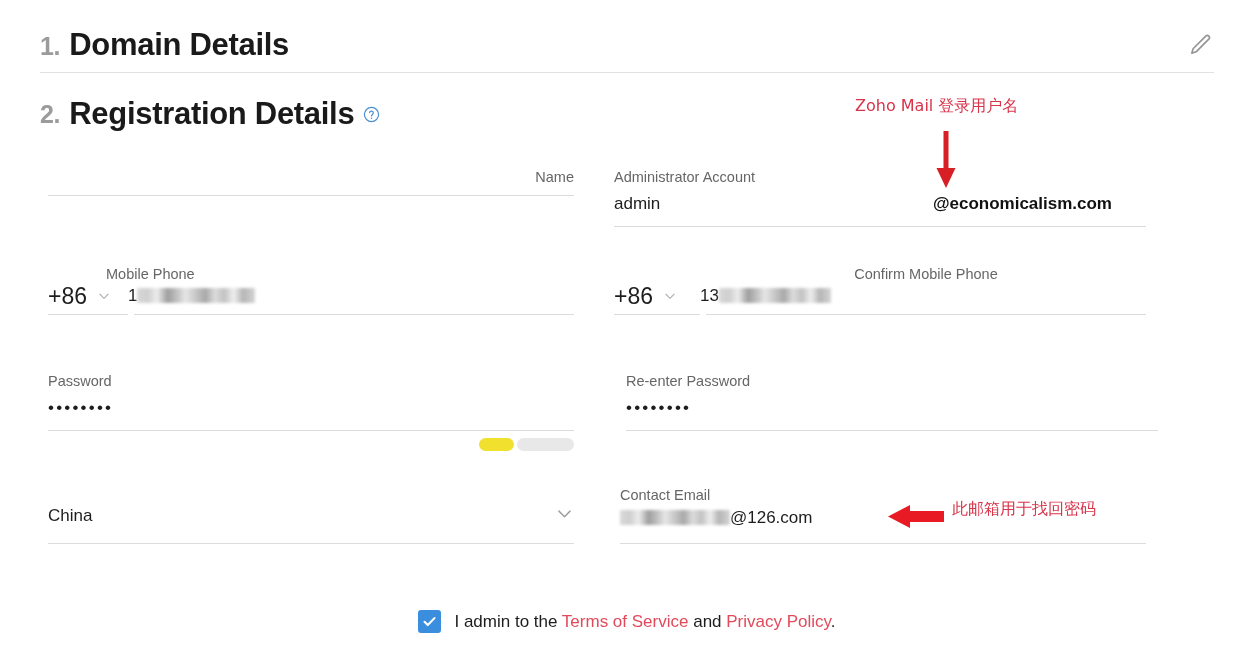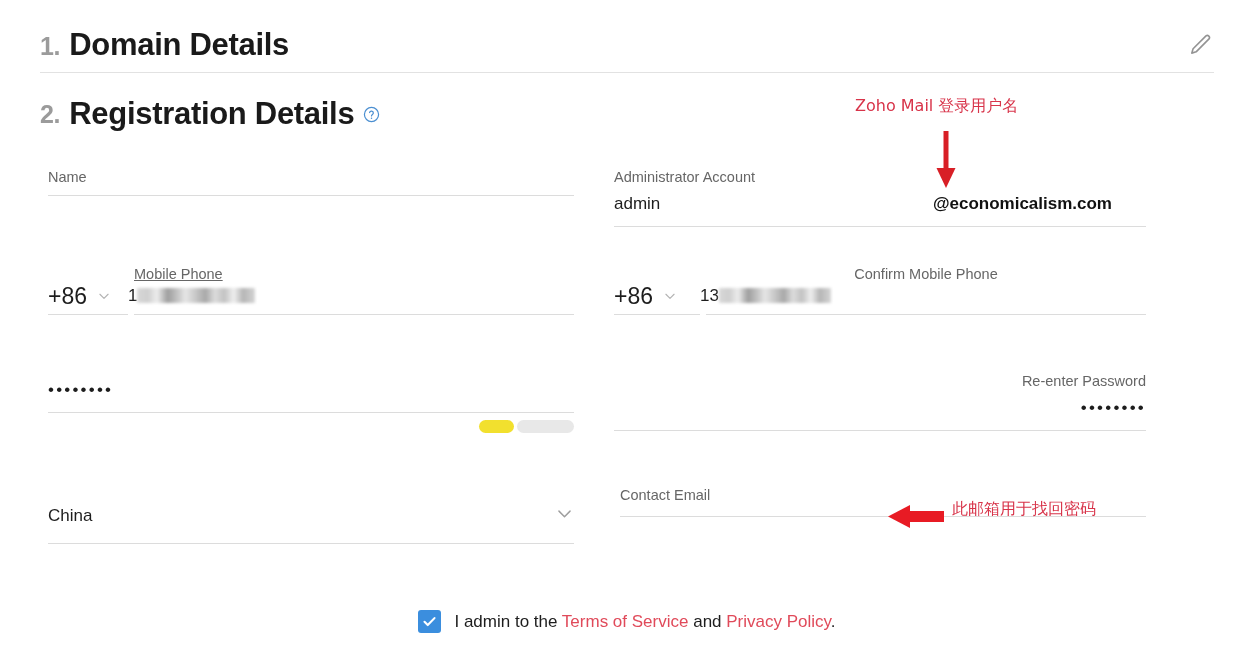--- a/index.html
+++ b/index.html
@@ -151,27 +151,27 @@
         <path d="M9.3 9.2a2.7 2.7 0 0 1 5.3.8c0 1.8-2.6 2.2-2.6 4" stroke-linecap="round"></path>
         <circle cx="12" cy="17.3" r="1.05" fill="#4b8fd1" stroke="none"></circle>
       </svg>
     </span>
   </div>
 
   <div class="form">
 
     <div class="col-l">
 
-      <div class="field" style="top:0; left:0; width:526px;">
+      <div class="field" style="top:0; left:0; width:526px;text-align:right;">
         <div class="f-label">Name</div>
         <div class="f-line" style="margin-top:9px;"></div>
       </div>
 
       <div class="field" style="top:97px; left:0; width:526px;">
-        <div class="f-label" style="margin-left:86px;text-decoration:underline;">Mobile Phone</div>
+        <div class="f-label" style="margin-left:58px;">Mobile Phone</div>
         <div class="phone-row">
           <div class="cc">
             <span class="cc-text">+86</span>
             <span class="chev-sm">
               <svg viewBox="0 0 24 24" fill="none" stroke="#b4b4b4" stroke-width="2" stroke-linecap="round" stroke-linejoin="round">
                   <path d="M5 9l7 7 7-7"></path>
                 </svg>
             </span>
           </div>
           <div class="phone-right">
@@ -179,20 +179,21 @@
           </div>
         </div>
         <div class="phone-lines">
           <div class="l1"></div>
             <div class="gap"></div>
             <div class="l2"></div>
         </div>
       </div>
 
       <div class="field" style="top:204px; left:0; width:526px;">
+        <div class="f-label">Password</div>
         <div class="dots">••••••••</div>
         <div class="f-line" style="margin-top:9px;"></div>
         <div class="strength">
           <div class="seg a" style="background: rgb(242, 224, 46);"></div>
           <div class="seg b" style="background: rgb(232, 232, 232);"></div>
         </div>
       </div>
 
       <div class="field" style="top:330px; left:0; width:526px;">
         <div class="select-row">
@@ -234,28 +235,29 @@
             <span class="f-value" style="display:inline;">13</span><span class="blur w-phone2"></span>
           </div>
         </div>
         <div class="phone-lines">
           <div class="l1" style="width:86px;flex:0 0 86px;"></div>
             <div class="gap"></div>
             <div class="l2"></div>
         </div>
       </div>
 
-      <div class="field" style="top:204px; left:0; width:532px;text-align:right;">
+      <div class="field" style="top:204px; left:12px; width:532px;">
         <div class="f-label">Re-enter Password</div>
         <div class="dots">••••••••</div>
         <div class="f-line" style="margin-top:9px;"></div>
       </div>
 
       <div class="field" style="top:318px; left:6px; width:526px;">
         <div class="f-label">Contact Email</div>
+        <div class="f-value" style="margin-top:1px;"><span class="blur w-mail"></span><span>@126.com</span></div>
         <div class="f-line" style="margin-top:12px;"></div>
       </div>
 
     </div>
   </div>
 
   <div class="anno" style="left:855px; top:96px;">
     <div class="anno-text" style="color:#d8344a;">Zoho Mail 登录用户名</div>
   </div>
   <div class="anno" style="left:928px; top:130px; width:36px; height:62px;">

